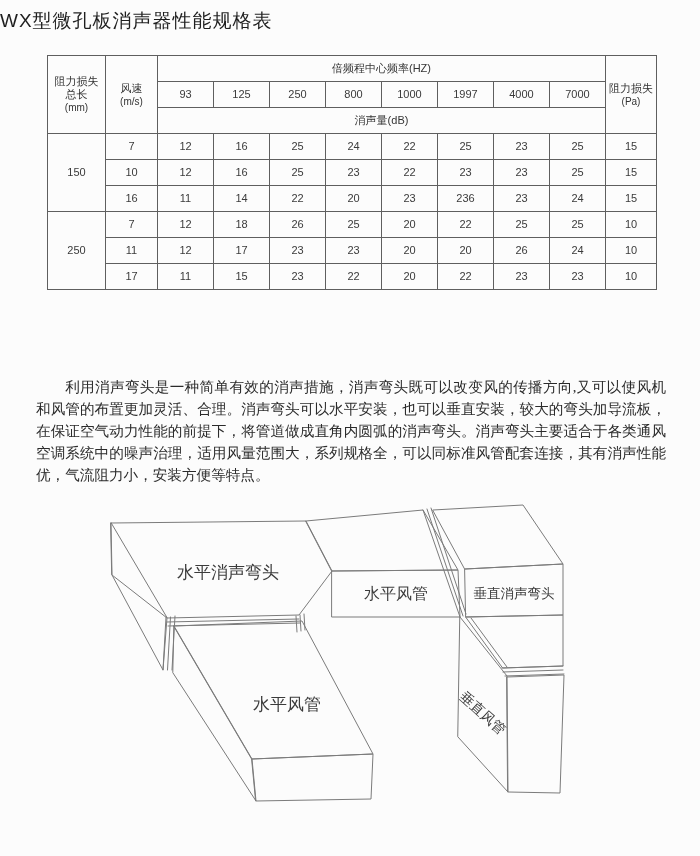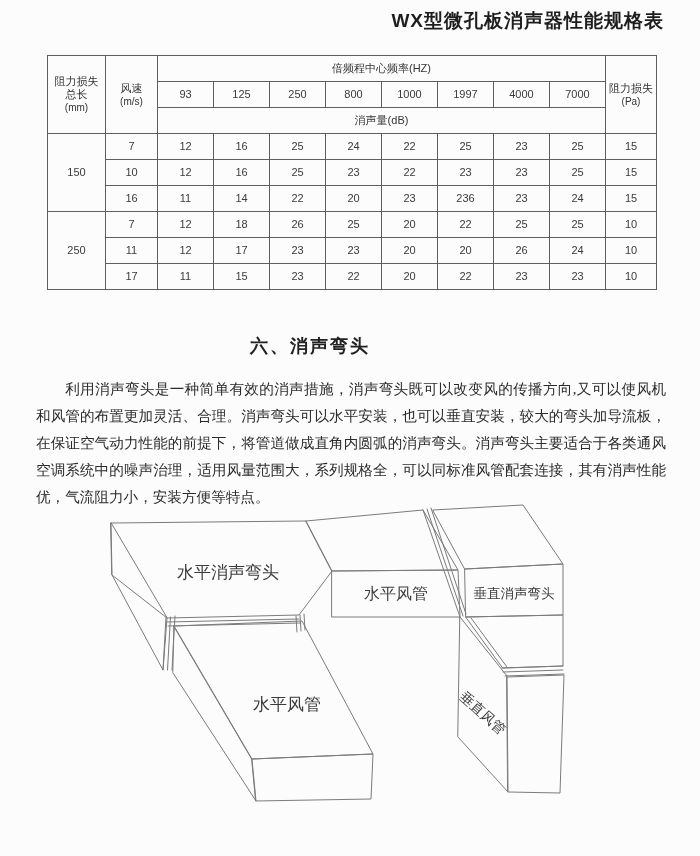--- a/index.html
+++ b/index.html
@@ -2,43 +2,43 @@
 <html><head>
 <meta charset="utf-8">
 <style>
   html,body{margin:0;padding:0;background:#e8e8e8;}
   .page{
     position:relative;width:700px;height:856px;margin:0 auto;
     background:#fcfcfc;overflow:hidden;
     font-family:"Liberation Sans",sans-serif;color:#2f2f2f;
   }
   .doc-title{
-    position:absolute;left:0;top:8px;width:664px;text-align:right;
-    font-size:19px;font-weight:bold;color:#1e1e1e;letter-spacing:1px;
+    position:absolute;left:0;top:8px;width:664px;text-align:left;
+    font-size:19px;font-weight:normal;color:#1e1e1e;letter-spacing:1px;
     font-family:"Liberation Sans",sans-serif;
   }
   table.spec{
     position:absolute;left:47px;top:55px;width:609px;
     border-collapse:collapse;table-layout:fixed;
     font-size:11px;color:#3a3a3a;
   }
   table.spec td{
     border:1px solid #5f5f5f;text-align:center;vertical-align:middle;
     padding:0;height:25px;line-height:13px;background:transparent;
   }
   table.spec .hd{font-size:11px;color:#333;}
   table.spec .sub{font-size:10px;}
   .sec-title{
     position:absolute;left:0;top:334px;width:620px;text-align:center;
     font-size:18px;font-weight:bold;color:#222;letter-spacing:2px;
   }
   .para{
     position:absolute;left:36px;top:376px;width:630px;
     font-family:"Liberation Serif",serif;
-    font-size:14.6px;line-height:27px;color:#2b2b2b;
+    font-size:14.6px;line-height:22px;color:#2b2b2b;
     text-align:justify;text-indent:2em;
   }
   svg.diagram{position:absolute;left:85px;top:495px;}
   svg.diagram polygon, svg.diagram line{
     fill:none;stroke:#7b7b7b;stroke-width:1;stroke-linejoin:round;stroke-linecap:round;
   }
   svg.diagram text{
     fill:#3b3b3b;font-family:"Liberation Sans",sans-serif;
   }
 </style>
@@ -164,21 +164,20 @@
           <td>22</td>
           <td>20</td>
           <td>22</td>
           <td>23</td>
           <td>23</td>
           <td>10</td>
         </tr>
       </tbody>
   </table>
 
-  <div class="sec-title">六、消声弯头</div>
 
   <div class="para">利用消声弯头是一种简单有效的消声措施，消声弯头既可以改变风的传播方向,又可以使风机和风管的布置更加灵活、合理。消声弯头可以水平安装，也可以垂直安装，较大的弯头加导流板，在保证空气动力性能的前提下，将管道做成直角内圆弧的消声弯头。消声弯头主要适合于各类通风空调系统中的噪声治理，适用风量范围大，系列规格全，可以同标准风管配套连接，其有消声性能优，气流阻力小，安装方便等特点。</div>
 
   <svg class="diagram" width="585" height="340" viewBox="85 495 585 340">
 
     <polygon points="111,523 306,521 332,571 299,615 167,618 112,575"></polygon>
     <polygon points="111,523 112,575 163,670 167,618"></polygon>
     <line x1="166" y1="617" x2="163" y2="670"></line>
     <line x1="170.5" y1="617" x2="167.5" y2="670"></line>
     <line x1="175" y1="616" x2="172" y2="670"></line>

